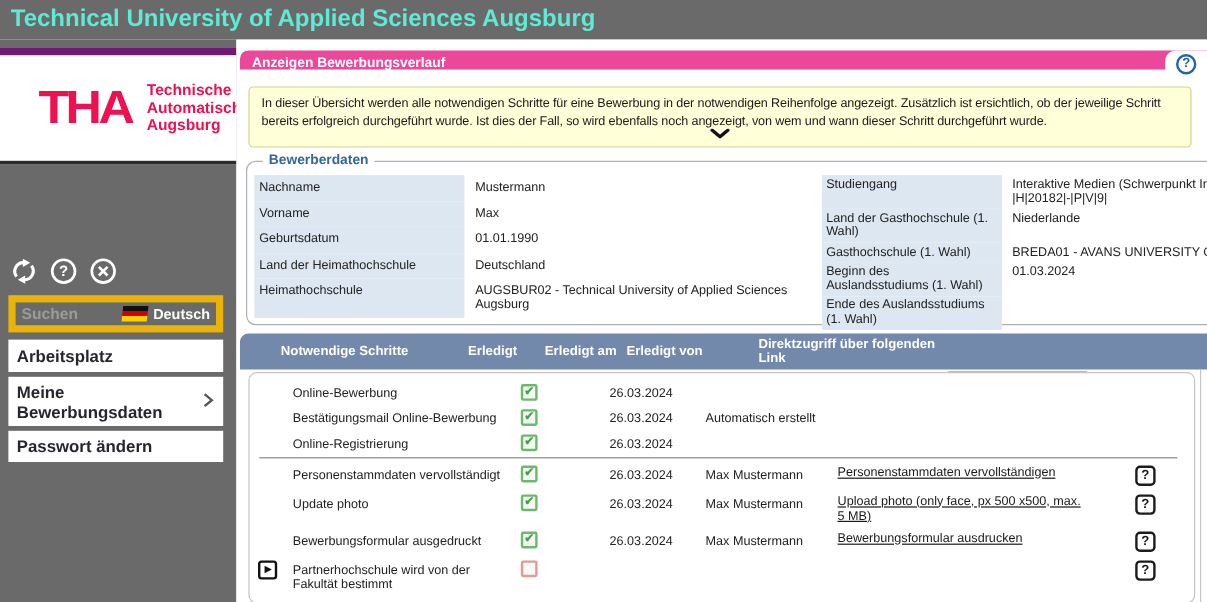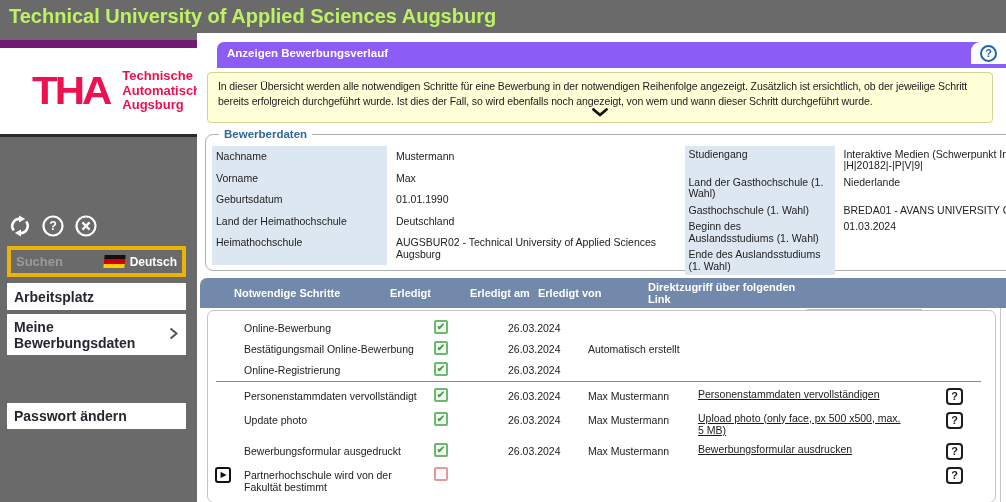--- a/index.html
+++ b/index.html
@@ -4,56 +4,56 @@
 <style>
   * { margin:0; padding:0; box-sizing:border-box; }
   html,body { width:1006px; height:502px; }
   body {
     position:relative; overflow:hidden; background:#fff;
     font-family:"Liberation Sans", sans-serif; color:#222;
   }
   
   .titlebar {
     position:absolute; left:0; top:0; width:1006px; height:33px;
-    background:#6a6a6a; color:#bef264; font-size:20px; font-weight:bold;
+    background:#6a6a6a; color:#5eead4; font-size:20px; font-weight:bold;
     line-height:33px; padding-left:9px; white-space:nowrap;
   }
   
   .sidebar { position:absolute; left:0; top:33px; width:197px; bottom:0; background:#6a6a6a; }
   .logo-box {
     position:absolute; left:0; top:7px; width:197px; height:97px; background:#fff;
-    border-top:8px solid #701a75; border-bottom:3px solid #2b2b2b;
+    border-top:6px solid #701a75; border-bottom:3px solid #2b2b2b;
     display:flex; align-items:center; padding-left:32px; gap:13px;
   }
   .logo-mark { color:#ee1050; font-size:42px; font-weight:bold; letter-spacing:-3px; transform:scaleY(.92); }
   .logo-text { color:#ee1050; font-size:13px; font-weight:bold; line-height:14.5px; }
   .side-icons { position:absolute; left:8px; top:181px; display:flex; gap:9px; }
   .side-icons .ic { width:24px; height:24px; cursor:pointer; }
   .search-box {
     position:absolute; left:7px; top:213px; width:179px; height:31px;
-    border:4px solid #eab308; display:flex; align-items:center; padding:0 5px; overflow:hidden;
+    border:6px solid #eab308; display:flex; align-items:center; padding:0 5px; overflow:hidden;
   }
   .search-ph { flex:1; color:#9b9b9b; font-size:13px; font-weight:bold; }
   .flag { width:21px; height:13px; flex:none; transform:skewX(-6deg);
     background:linear-gradient(#101010 0 34%, #cf0000 34% 67%, #ffce00 67% 100%); }
   .lang { color:#fff; font-size:12px; font-weight:bold; margin-left:5px; white-space:nowrap; }
   .menu-item {
     position:absolute; left:7px; width:179px; background:#fff; color:#26262e;
     font-size:14px; font-weight:bold; display:flex; align-items:center;
     padding:0 7px; cursor:pointer; line-height:16px;
   }
   .mi-1 { top:250px; height:27px; }
   .mi-2 { top:281px; height:41px; }
-  .mi-3 { top:326px; height:26px;margin-top:44px; }
+  .mi-3 { top:326px; height:26px; }
   .mi-2 .chev { margin-left:auto; }
   
   .main { position:absolute; left:197px; top:33px; right:0; bottom:0; background:#fff; }
   .header-bar {
-    position:absolute; left:20px; top:9px; right:0; height:26px;
-    background:#8b5cf6; border-radius:7px 0 0 0;
+    position:absolute; left:3px; top:9px; right:0; height:16px;
+    background:#ec4899; border-radius:7px 0 0 0;
     color:#fff; font-weight:bold; font-size:11.5px; line-height:22px; padding-left:10px;
   }
   .help-corner {
     position:absolute; right:0; top:0; width:35px; height:22px; background:#fff;
     border-radius:9px 0 0 0; display:flex; align-items:center; justify-content:center;
   }
   .blue-q {
     width:17px; height:17px; border:2px solid #2166ad; border-radius:50%;
     color:#2166ad; font-size:11px; font-weight:bold;
     display:flex; align-items:center; justify-content:center; cursor:pointer; background:#fff;
@@ -86,21 +86,21 @@
   .fs-col-right .fs-value { padding-top:2.5px; padding-bottom:2.5px; }
   
   .table-header {
     position:absolute; left:3px; top:245px; right:0; height:30px;
     background:#7289ac; border-radius:7px 0 0 0;
     display:flex; align-items:center; color:#fff; font-weight:bold; font-size:11px; line-height:12px;
   }
   .th-c { flex:none; padding-right:4px; }
   .th-sp   { width:34px; }
   .th-name { width:156px; }
-  .th-done { width:80px; }
+  .th-done { width:64px; }
   .th-date { width:68px; }
   .th-by   { width:110px; }
   .th-link { width:152px; }
   .th-prog { flex:1; display:flex; justify-content:flex-start; padding-right:14px; }
   .progress {
     width:142px; height:17px; background:#fff; border-radius:9px; overflow:hidden;
     position:relative; cursor:default;margin-top:48px;
   }
   .progress-fill { position:absolute; left:0; top:0; bottom:0; background:#b1bfd3; border-radius:9px 0 0 9px; }
   .progress-label {

